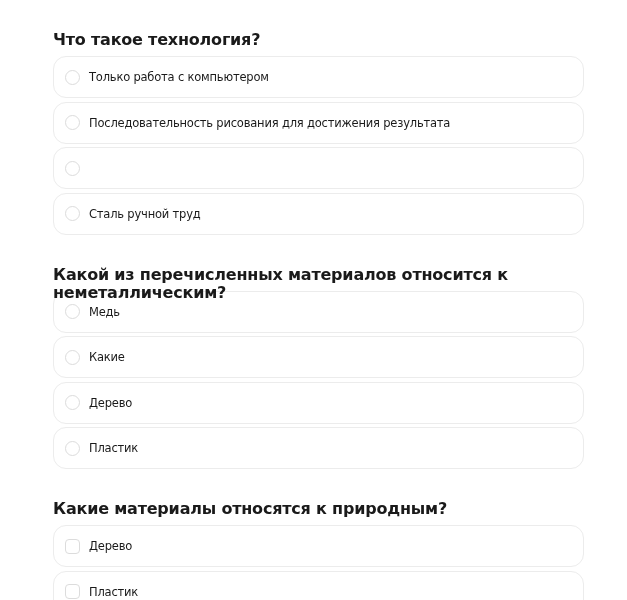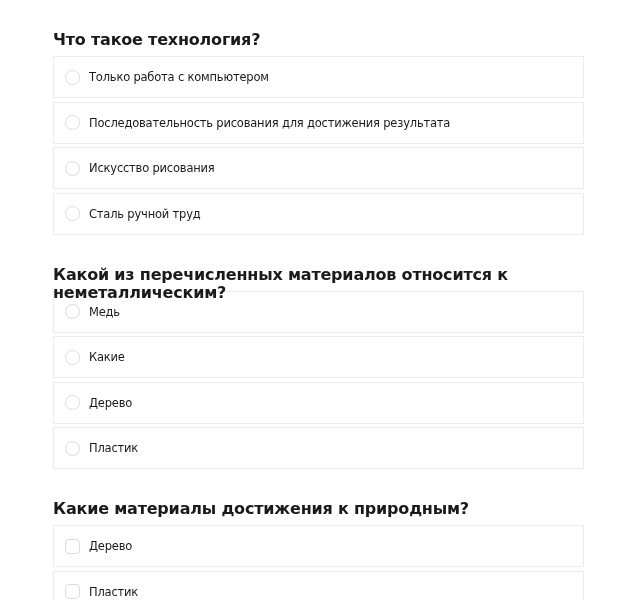--- a/index.html
+++ b/index.html
@@ -1,21 +1,21 @@
 <!DOCTYPE html>
 <html><head>
 <meta charset="utf-8">
 <style>
   html, body { margin: 0; padding: 0; background: #ffffff; }
   body { width: 627px; height: 600px; overflow: hidden; font-family: "DejaVu Sans", sans-serif; color: #1a1a1a; }
   .quiz { position: absolute; left: 53px; top: 0; width: 531px; }
   .question { margin: 0; }
   .q-title { font-size: 16px; font-weight: bold; height: 18px; line-height: 18px; margin-top: 31px; margin-bottom: 7px; letter-spacing: -0.2px; }
   .question + .question .q-title { }
-  .option { box-sizing: border-box; height: 42px; border: 1px solid #ececec; border-radius: 0; margin-bottom: 3.5px; display: flex; align-items: center; padding-left: 11px; background: #fff; cursor: pointer; }
+  .option { box-sizing: border-box; height: 42px; border: 1px solid #ececec; border-radius: 13px; margin-bottom: 3.5px; display: flex; align-items: center; padding-left: 11px; background: #fff; cursor: pointer; }
   .radio { width: 15px; height: 15px; border-radius: 50%; border: 1px solid #dcdcdc; box-sizing: border-box; flex: 0 0 auto; }
   .checkbox { width: 15px; height: 15px; border-radius: 4px; border: 1px solid #dcdcdc; box-sizing: border-box; flex: 0 0 auto; }
   .opt-label { margin-left: 9px; font-size: 11.5px; letter-spacing: -0.2px; color: #1a1a1a; }
 </style>
 </head>
 <body>
 
 <div class="quiz">
 
   <div class="question">
@@ -23,21 +23,20 @@
     <div class="option">
         <span class="radio"></span>
         <span class="opt-label">Только работа с компьютером</span>
       </div>
     <div class="option">
         <span class="radio"></span>
         <span class="opt-label">Последовательность рисования для достижения результата</span>
       </div>
     <div class="option">
         <span class="radio"></span>
-        <span class="opt-label">Искусство рисования</span>
       </div>
     <div class="option">
         <span class="radio"></span>
         <span class="opt-label">Сталь ручной труд</span>
       </div>
   </div>
 
   <div class="question">
     <div class="q-title">Какой из перечисленных материалов относится к неметаллическим?</div>
     <div class="option">
@@ -52,21 +51,21 @@
         <span class="radio"></span>
         <span class="opt-label">Дерево</span>
       </div>
     <div class="option">
         <span class="radio"></span>
         <span class="opt-label">Пластик</span>
       </div>
   </div>
 
   <div class="question">
-    <div class="q-title">Какие материалы достижения к природным?</div>
+    <div class="q-title">Какие материалы относятся к природным?</div>
     <div class="option">
         <span class="checkbox"></span>
         <span class="opt-label">Дерево</span>
       </div>
     <div class="option">
         <span class="checkbox"></span>
         <span class="opt-label">Пластик</span>
       </div>
   </div>
 

